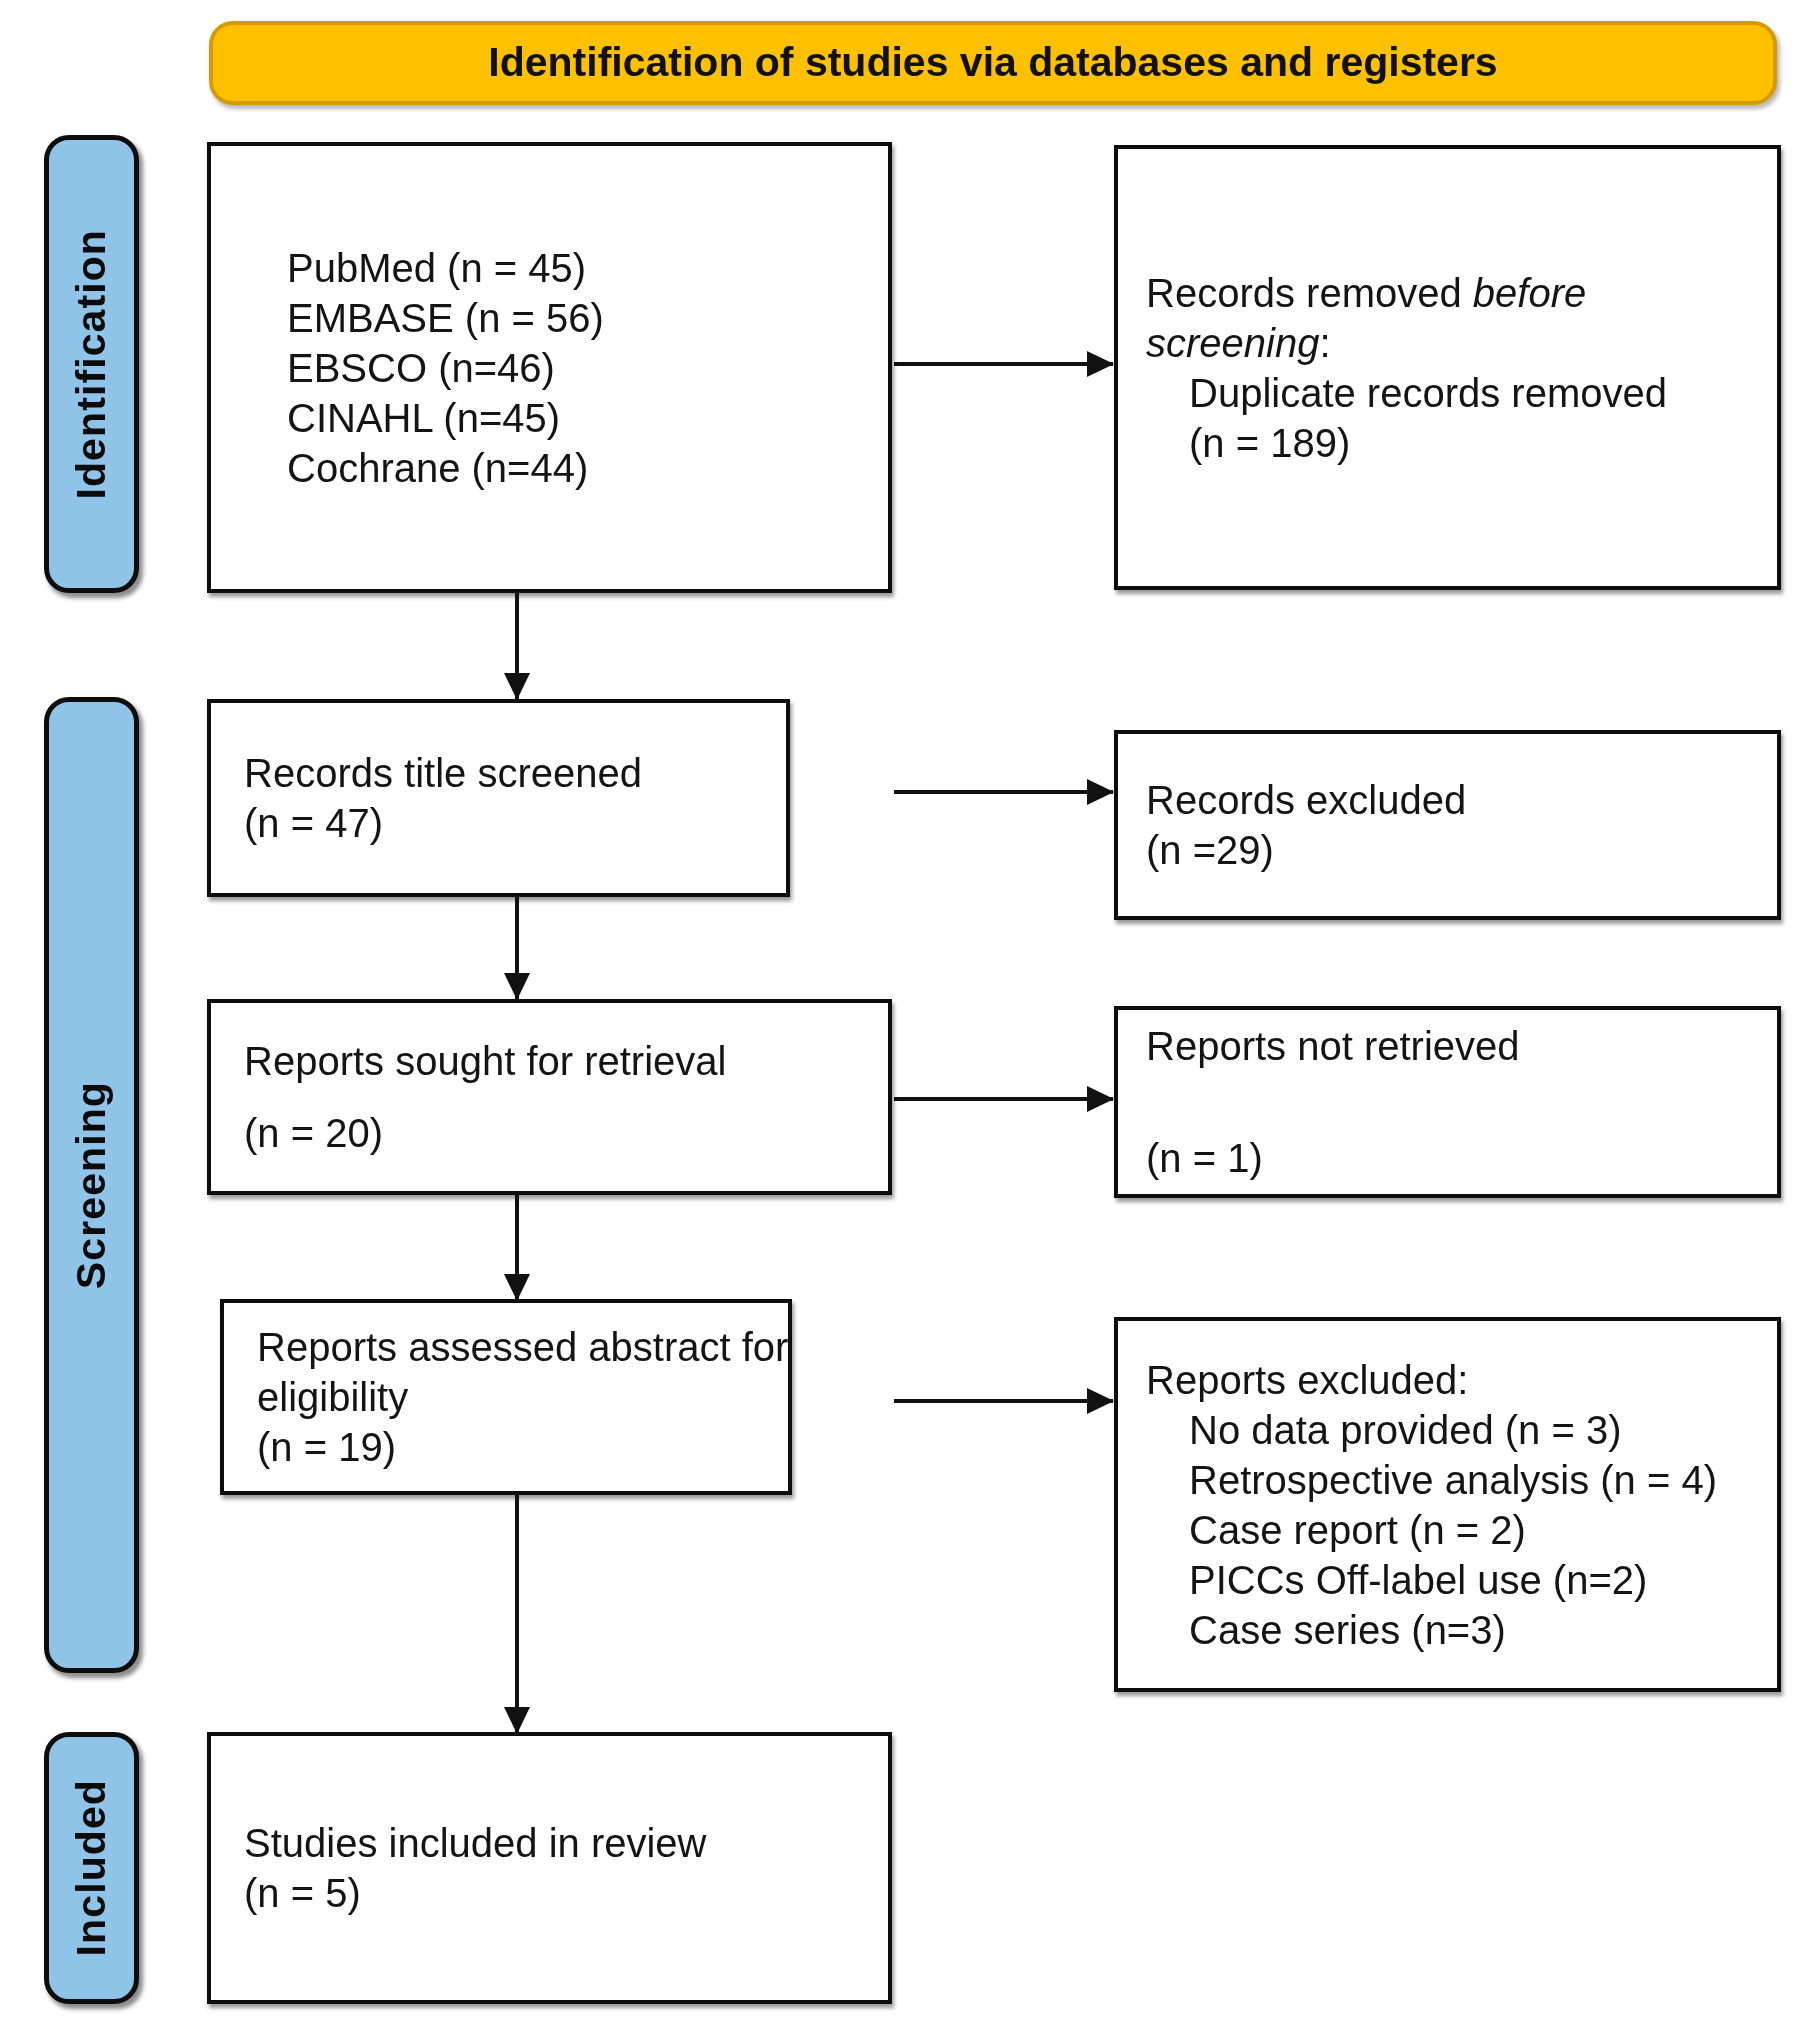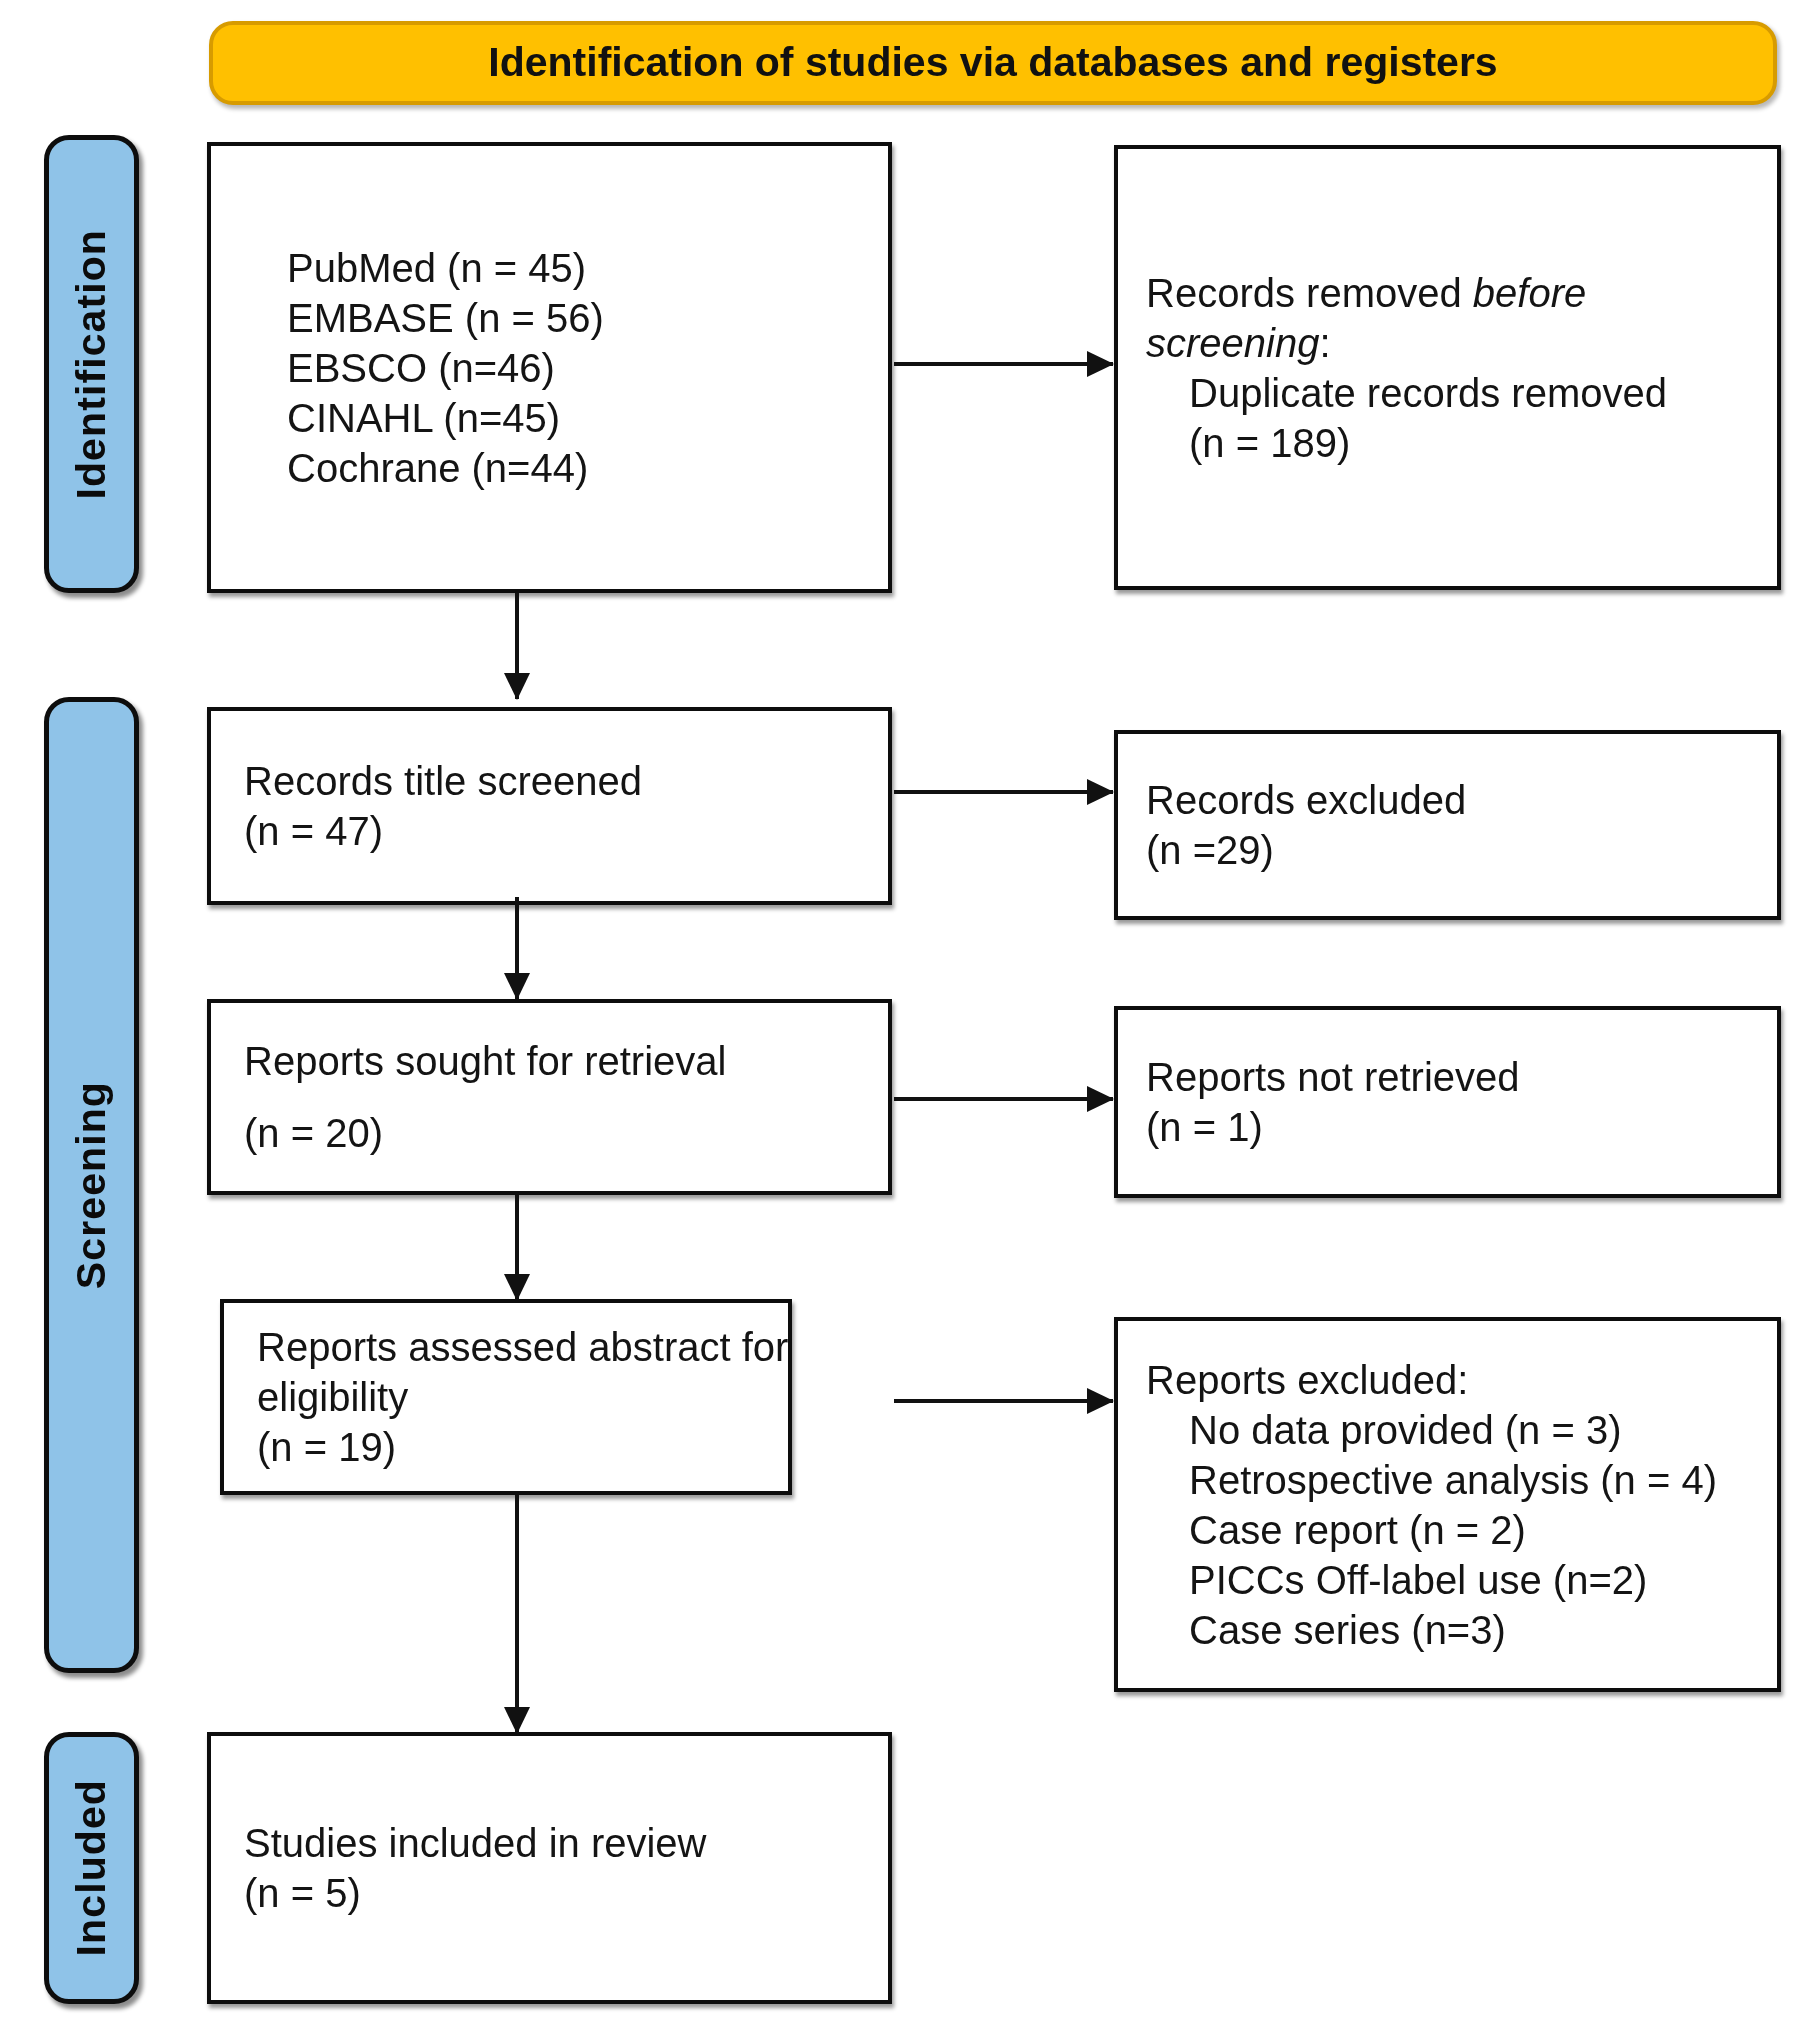--- a/index.html
+++ b/index.html
@@ -77,36 +77,36 @@
 
   <div class="box right" style="left:1114px;top:145px;width:667px;height:445px;">
     <div class="line"><span>Records removed </span><em>before</em></div>
     <div class="line"><em>screening</em><span>:</span></div>
     <div class="indent">
       <div class="line">Duplicate records removed</div>
       <div class="line">(n = 189)</div>
     </div>
   </div>
 
-  <div class="box" style="left:207px;top:699px;width:685px;height:198px;margin-top:8px;">
+  <div class="box" style="left:207px;top:699px;width:583px;height:198px;">
     <div class="line">Records title screened</div>
     <div class="line">(n = 47)</div>
   </div>
 
   <div class="box right" style="left:1114px;top:702px;width:667px;height:190px;margin-top:28px;">
     <div class="line">Records excluded</div>
     <div class="line">(n =29)</div>
   </div>
 
   <div class="box" style="left:207px;top:999px;width:685px;height:196px;gap:22px;">
     <div class="line">Reports sought for retrieval</div>
     <div class="line">(n = 20)</div>
   </div>
 
-  <div class="box right" style="left:1114px;top:1006px;width:667px;height:192px;">
+  <div class="box right" style="left:1114px;top:1006px;width:667px;height:192px;justify-content:space-between;">
     <div class="line">Reports not retrieved</div>
     <div class="line">(n = 1)</div>
   </div>
 
   <div class="box" style="left:220px;top:1299px;width:572px;height:196px;">
     <div class="line">Reports assessed abstract for</div>
     <div class="line">eligibility</div>
     <div class="line">(n = 19)</div>
   </div>
 

